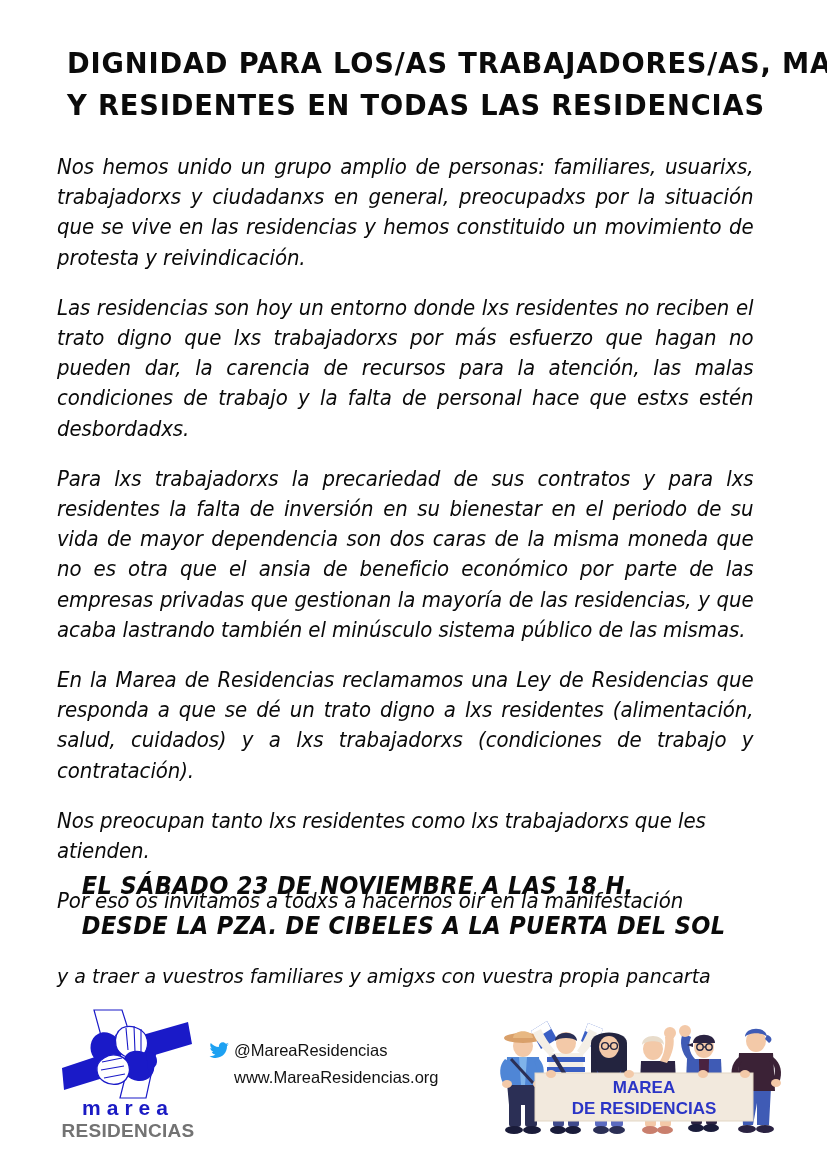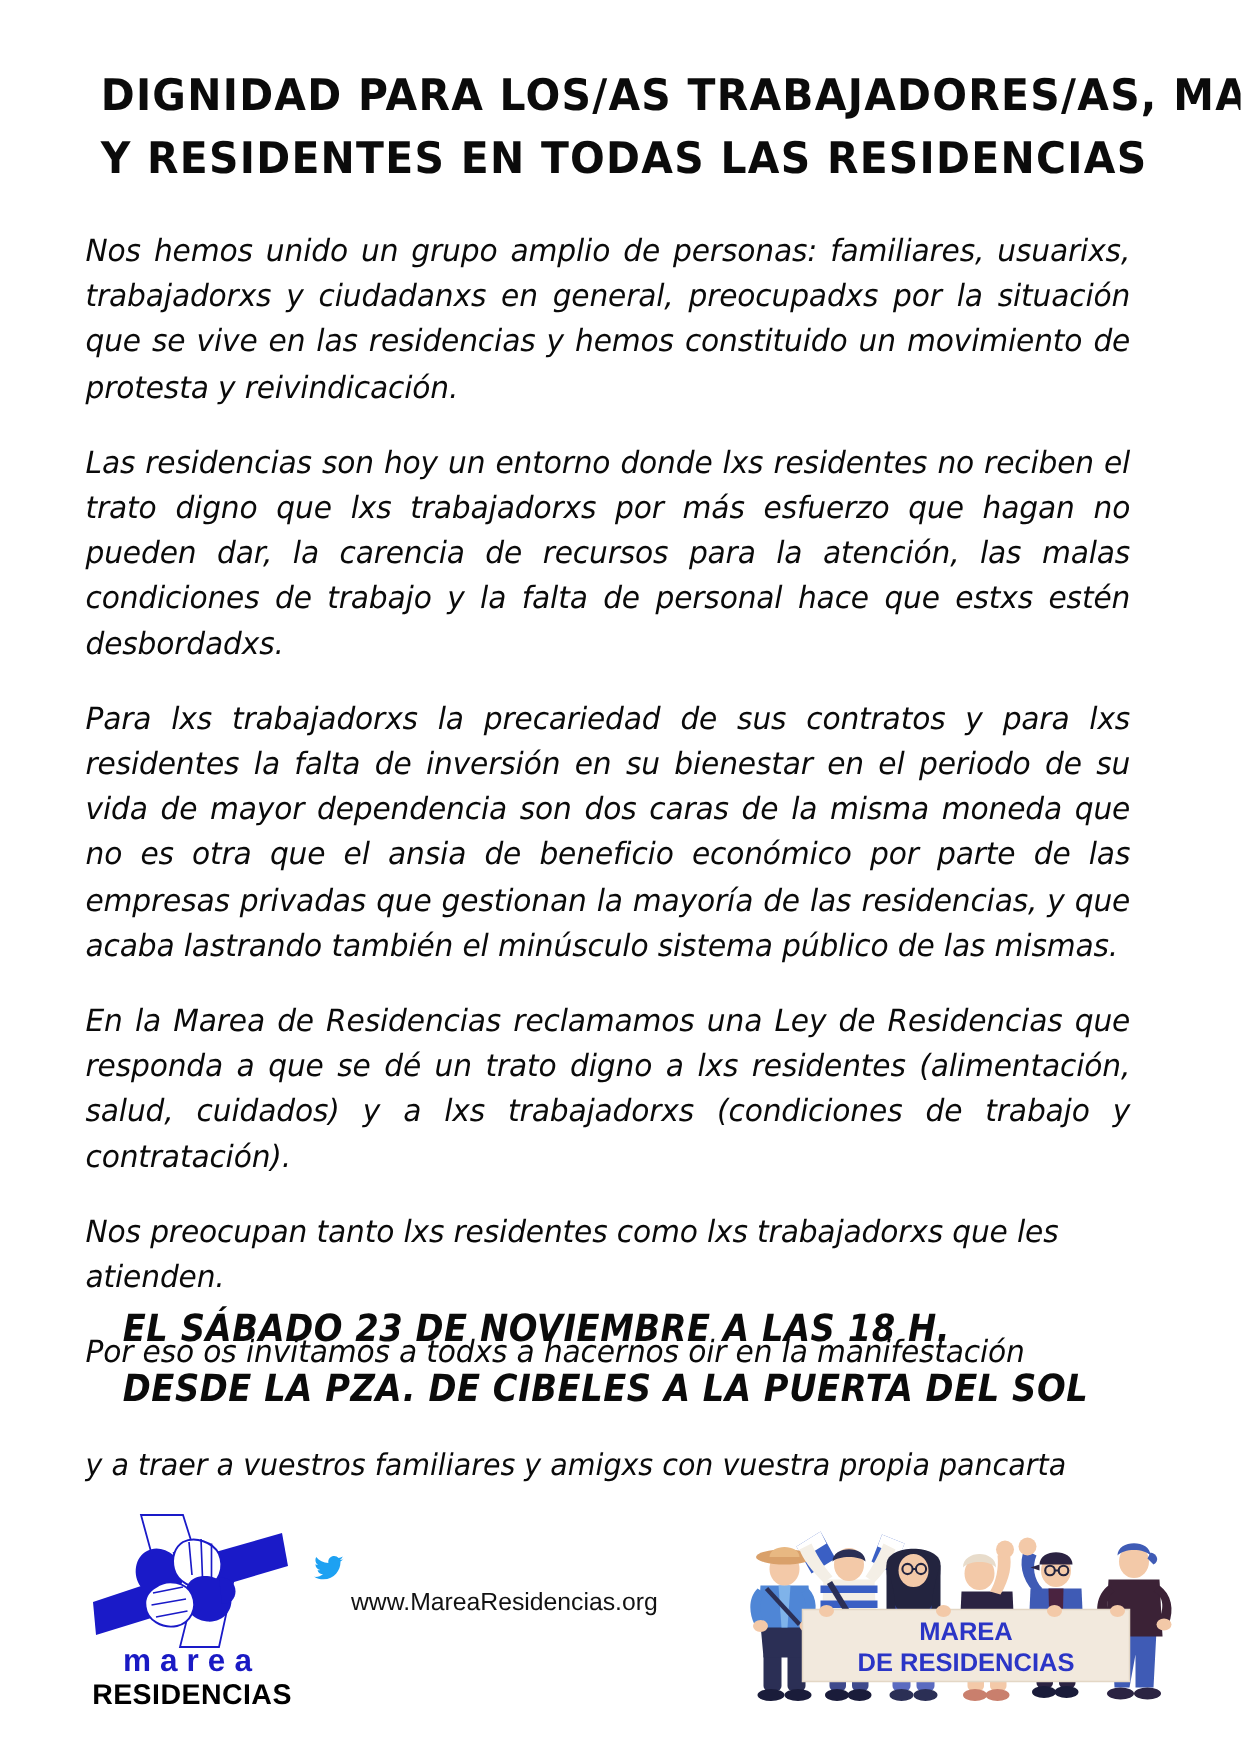--- a/index.html
+++ b/index.html
@@ -144,21 +144,21 @@
   .logo-sub {
     position: absolute;
     left: 0;
     top: 112px;
     width: 160px;
     text-align: center;
     font-family: "Liberation Sans", sans-serif;
     font-weight: bold;
     font-size: 19px;
     letter-spacing: 0.3px;
-    color: #000000;
+    color: #737373;
     line-height: 22px;
   }
 
   
   .contact {
     position: absolute;
     left: 208px;
     top: 32px;
     width: 290px;
   }
@@ -247,20 +247,21 @@
       </div>
       <div class="logo-word">marea</div>
       <div class="logo-sub">RESIDENCIAS</div>
     </div>
 
     <div class="contact">
       <div class="contact-row">
         <svg class="twitter-icon" viewBox="0 0 24 20" aria-hidden="true">
           <path fill="#1da1f2" d="M24 2.4c-.9.4-1.8.7-2.8.8 1-.6 1.8-1.6 2.2-2.7-.9.6-2 1-3.1 1.2C19.4.6 18.2 0 16.9 0c-2.5 0-4.5 2-4.5 4.5 0 .4 0 .7.1 1C8.7 5.3 5.4 3.6 3.2.9c-.4.7-.6 1.5-.6 2.3 0 1.6.8 3 2 3.8-.7 0-1.4-.2-2-.6 0 2.2 1.5 4 3.6 4.4-.4.1-.8.2-1.2.2-.3 0-.6 0-.8-.1.6 1.8 2.3 3.1 4.2 3.1-1.6 1.2-3.5 2-5.6 2-.4 0-.7 0-1.1-.1 2 1.3 4.4 2 7 2 8.4 0 13-7 13-13v-.6c.9-.6 1.7-1.4 2.3-2.3z"></path>
         </svg>
+        <span>@MareaResidencias</span>
       </div>
       <div class="contact-row indent">
         <span>www.MareaResidencias.org</span>
       </div>
     </div>
 
     <div class="illustration">
       <svg viewBox="0 0 308 132" width="308" height="132" aria-hidden="true">
         <rect x="0" y="0" width="308" height="132" fill="#ffffff"></rect>
 

